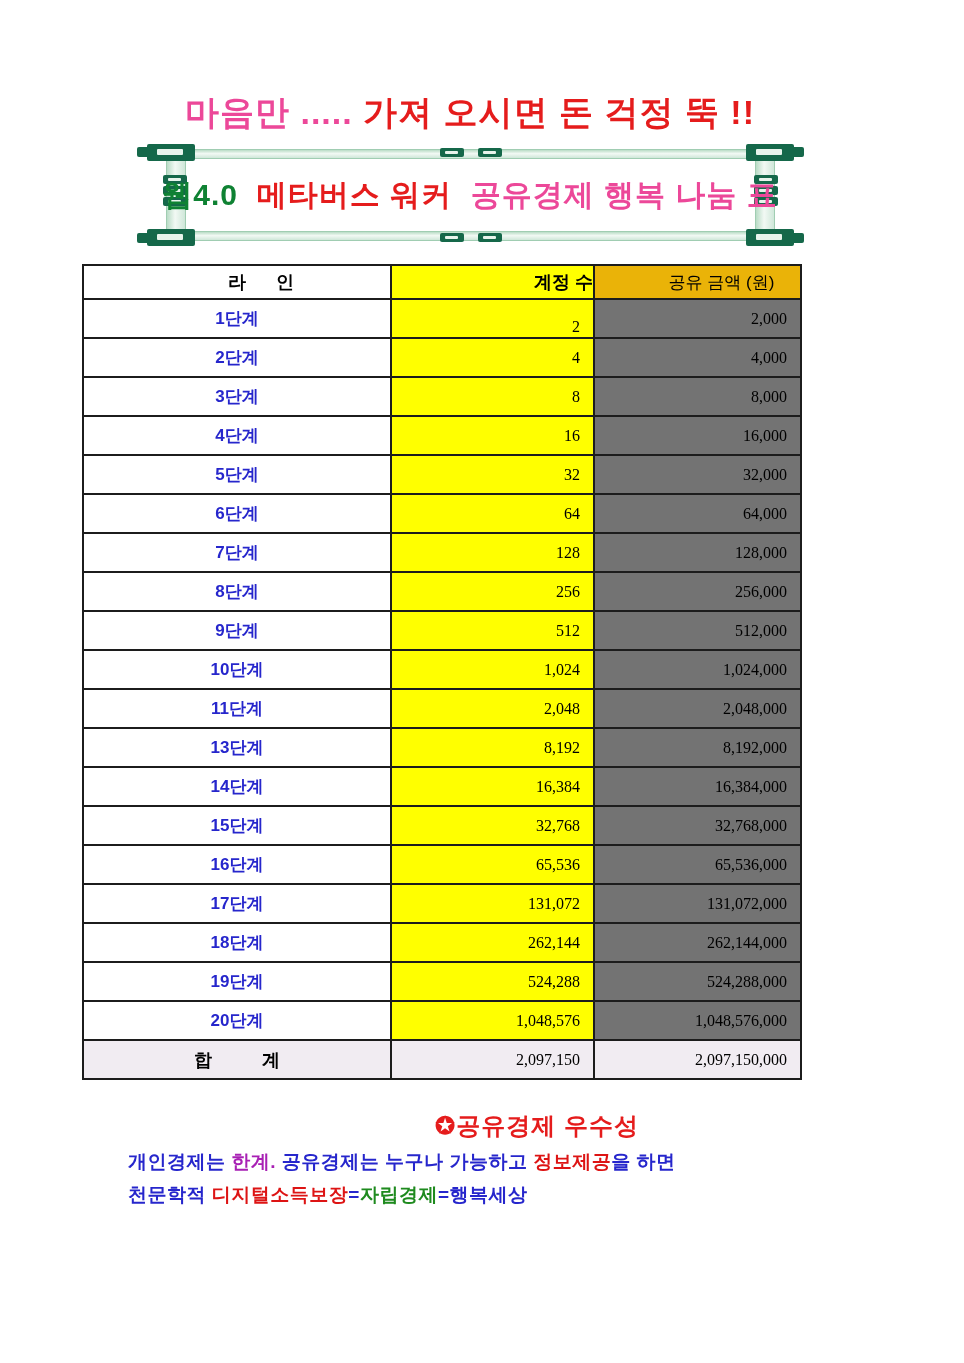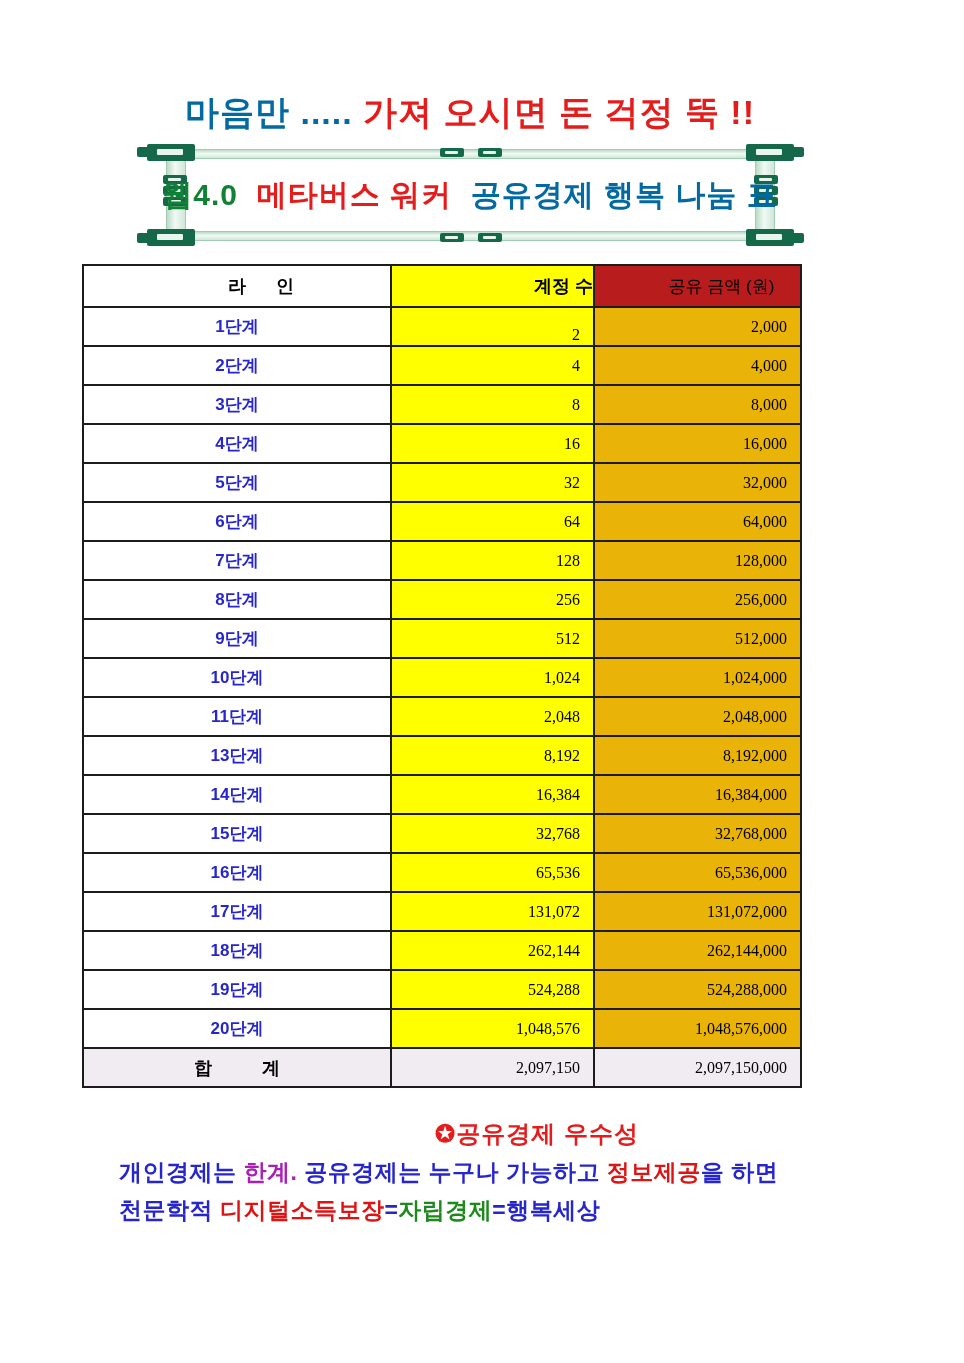--- a/index.html
+++ b/index.html
@@ -7,21 +7,21 @@
     width:964px;height:1363px;background:#ffffff;
     font-family:"Liberation Sans",sans-serif;color:#000;
     overflow:hidden;position:relative;
   }
   
   .top-area{margin-left:90px;width:760px;text-align:center;}
   .hero-title{
     margin-top:90px;font-size:34px;font-weight:bold;letter-spacing:1px;
     white-space:nowrap;
   }
-  .t-blue{color:#0369a1;}
+  .t-blue{color:#ec4899;}
   .t-red{color:#e51c1c;}
   
   .banner-frame{
     position:relative;width:635px;height:92px;margin:13px auto 0;
   }
   .tube{position:absolute;background:linear-gradient(#b9dcc6,#f2f9f4 45%,#cfe7d9);border:1px solid #a0cdb2;border-radius:2px;}
   .tube.vert{background:linear-gradient(90deg,#b9dcc6,#f2f9f4 45%,#cfe7d9);}
   .tube-top{left:0;right:0;top:0;height:8px;}
   .tube-bottom{left:0;right:0;bottom:0;height:8px;}
   .tube-left{left:13px;top:7px;bottom:7px;width:18px;}
@@ -57,38 +57,38 @@
   
   table.share-table{
     margin:23px 0 0 82px;width:718px;border-collapse:collapse;table-layout:fixed;
   }
   .share-table col.c1{width:308px;}
   .share-table col.c2{width:203px;}
   .share-table col.c3{width:207px;}
   .share-table th,.share-table td{
     border:2px solid #1c1c1c;height:39px;padding:0;box-sizing:border-box;
   }
-  .share-table thead th{height:42px;padding-left:48px;}
+  .share-table thead th{height:34px;padding-left:48px;}
   th.line-head{background:#ffffff;font-size:18px;font-weight:bold;text-align:center;white-space:pre;}
   th.accounts-head{background:#ffff00;font-size:18px;font-weight:bold;text-align:right;}
-  th.amount-head{background:#b91c1c;font-size:17px;font-weight:normal;text-align:center;}
+  th.amount-head{background:#eab308;font-size:17px;font-weight:normal;text-align:center;}
   td.line-cell{background:#ffffff;color:#2626cc;font-weight:bold;font-size:17px;text-align:center;}
   td.accounts-cell{background:#ffff00;}
-  td.amount-cell{background:#eab308;margin-top:16px;}
+  td.amount-cell{background:#737373;margin-top:16px;}
   td.accounts-cell,td.amount-cell,tr.total-row td.num{
     text-align:right;padding-right:13px;
     font-family:"Liberation Serif","DejaVu Serif",serif;font-size:16px;
   }
   tr.first-row td.accounts-cell{vertical-align:bottom;padding-bottom:2px;line-height:16px;}
   tr.total-row td{background:#f1ecf2;margin-left:40px;}
   tr.total-row td.total-label{font-size:18px;font-weight:bold;text-align:center;white-space:pre;color:#000;}
   
   .footer{margin:30px 0 0 110px;}
   .footer-heading{font-size:24px;font-weight:bold;color:#e51c1c;letter-spacing:1px;text-align:center;}
-  .footer-line{font-size:23px;font-weight:bold;margin:7px 0 0 9px;letter-spacing:0.5px;white-space:pre;}
+  .footer-line{font-size:19px;font-weight:bold;margin:7px 0 0 18px;letter-spacing:0.5px;white-space:pre;}
   .c-blue{color:#2626cc;}
   .c-red{color:#dd1414;}
   .c-purple{color:#a820b4;}
   .c-green{color:#1e8a1e;}
 </style>
 </head>
 <body>
 
 <div class="top-area">
   <div class="hero-title">

